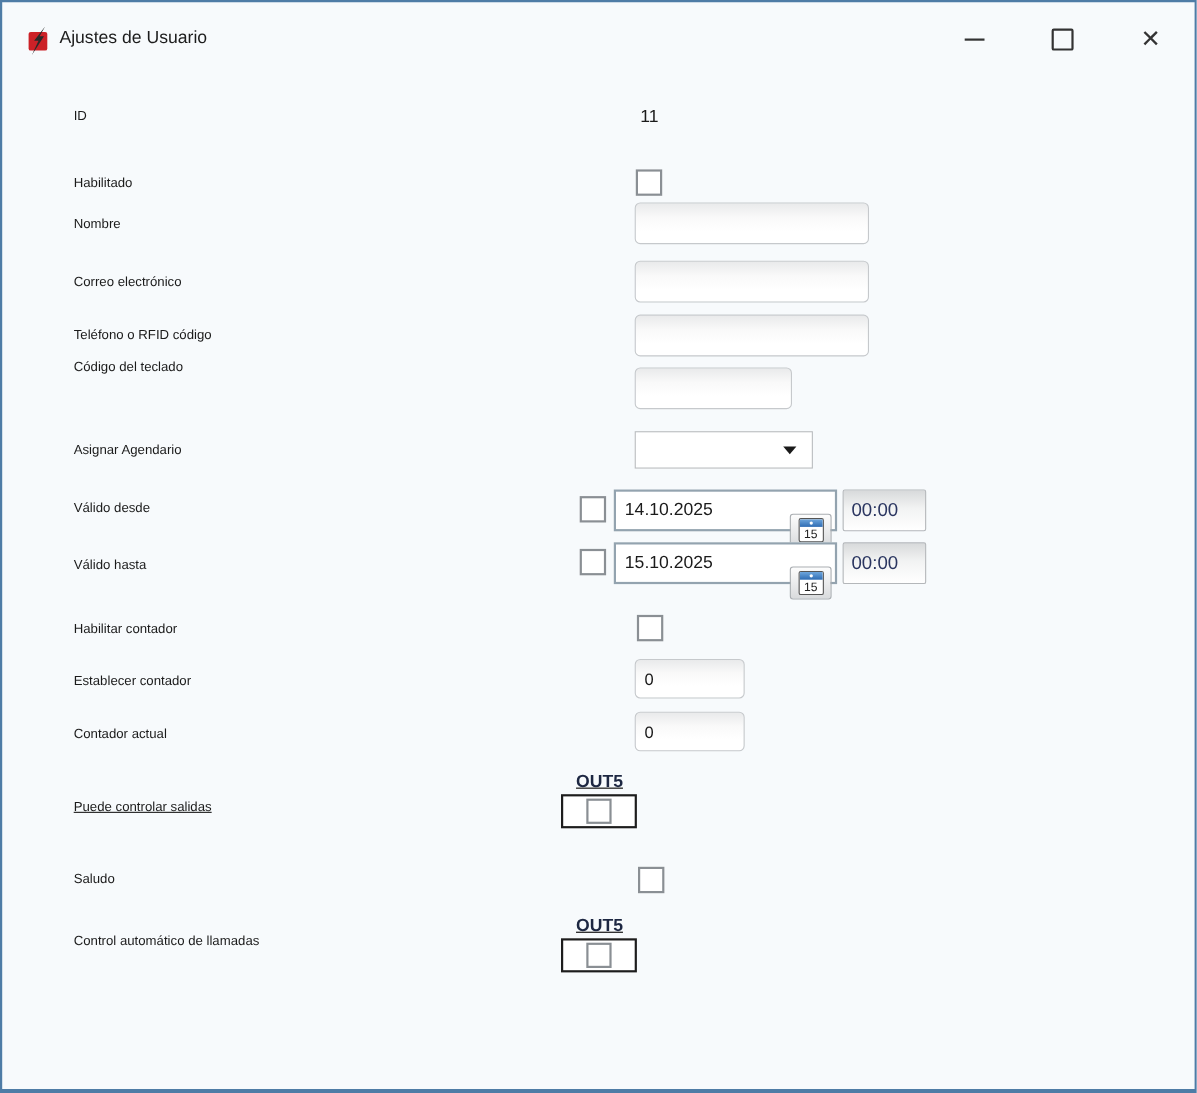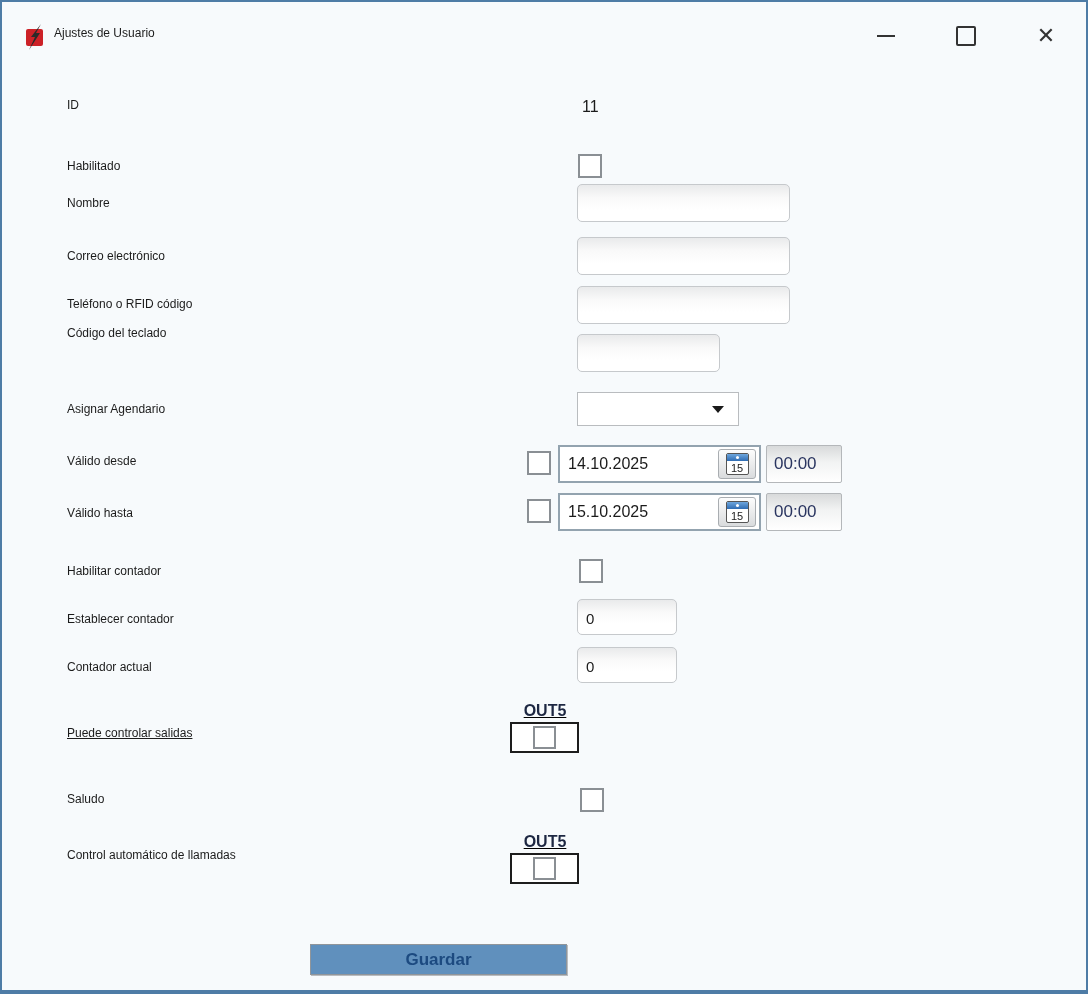--- a/index.html
+++ b/index.html
@@ -3,21 +3,21 @@
 <meta charset="utf-8">
 <style>
   html,body{margin:0;padding:0;background:#e9eef2;font-family:"Liberation Sans",sans-serif;}
   #window{
     position:relative;width:1088px;height:994px;box-sizing:border-box;
     background:#f7fafc;border:2px solid #4e7ca6;border-bottom-width:4px;overflow:hidden;
   }
   
   .titlebar{position:absolute;left:0;top:0;width:100%;height:62px;}
   .app-icon{position:absolute;left:22px;top:22px;width:24px;height:26px;}
-  .title-text{position:absolute;left:52px;top:24px;font-size:12px;color:#1c1c1c;}
+  .title-text{position:absolute;left:52px;top:24px;font-size:16px;color:#1c1c1c;}
   .win-btn{position:absolute;top:18px;width:46px;height:32px;display:flex;align-items:center;justify-content:center;cursor:default;}
   .btn-min{left:861px;}
   .btn-max{left:941px;}
   .btn-close{left:1021px;}
   .min-glyph{width:18px;height:0;border-top:2px solid #333;}
   .max-glyph{width:16px;height:16px;border:2px solid #333;border-radius:2px;background:transparent;}
   .close-glyph{font-size:22px;color:#333;line-height:22px;}
   
   .lbl{position:absolute;left:65px;font-size:12px;color:#1b1b1b;white-space:nowrap;}
   .val{position:absolute;font-size:16px;color:#1b1b1b;}
@@ -42,21 +42,21 @@
     position:absolute;right:14px;top:13px;width:0;height:0;
     border-left:6px solid transparent;border-right:6px solid transparent;
     border-top:7px solid #1a1a1a;
   }
   .datefield{
     position:absolute;box-sizing:border-box;height:38px;width:203px;
     background:#fff;border:2px solid #93a3af;display:flex;align-items:center;
     padding-left:8px;font-size:16px;color:#1b1b1b;
   }
   .cal-btn{
-    position:absolute;right:3px;top:2px;width:38px;height:30px;box-sizing:border-box;
+    position:absolute;right:3px;top:20px;width:38px;height:30px;box-sizing:border-box;
     border:1px solid #a9adb1;border-radius:3px;
     background:linear-gradient(180deg,#fdfdfd,#d9dbdd);
     display:flex;align-items:center;justify-content:center;
   }
   .cal-glyph{width:23px;height:22px;box-sizing:border-box;border:1px solid #555;background:#fff;border-radius:2px;overflow:hidden;}
   .cal-top{height:7px;background:linear-gradient(180deg,#6ea6dd,#2f6cb3);display:flex;align-items:center;justify-content:center;}
   .cal-dot{width:3px;height:3px;background:#fff;border-radius:50%;}
   .cal-num{font-size:11px;color:#222;text-align:center;line-height:14px;}
   .timebox{
     position:absolute;box-sizing:border-box;height:38px;width:76px;
@@ -178,15 +178,14 @@
   <div class="chk" style="left:578px;top:786px;"></div>
 
   <div class="lbl" style="top:846px;">Control automático de llamadas</div>
   <div class="out-group" style="left:508px;top:831px;">
     <div class="out-label">OUT5</div>
     <div class="out-box">
       <div class="out-chk"></div>
     </div>
   </div>
 
-  <div class="save-btn">Guardar</div>
 
 </div>
 
 </body></html>

